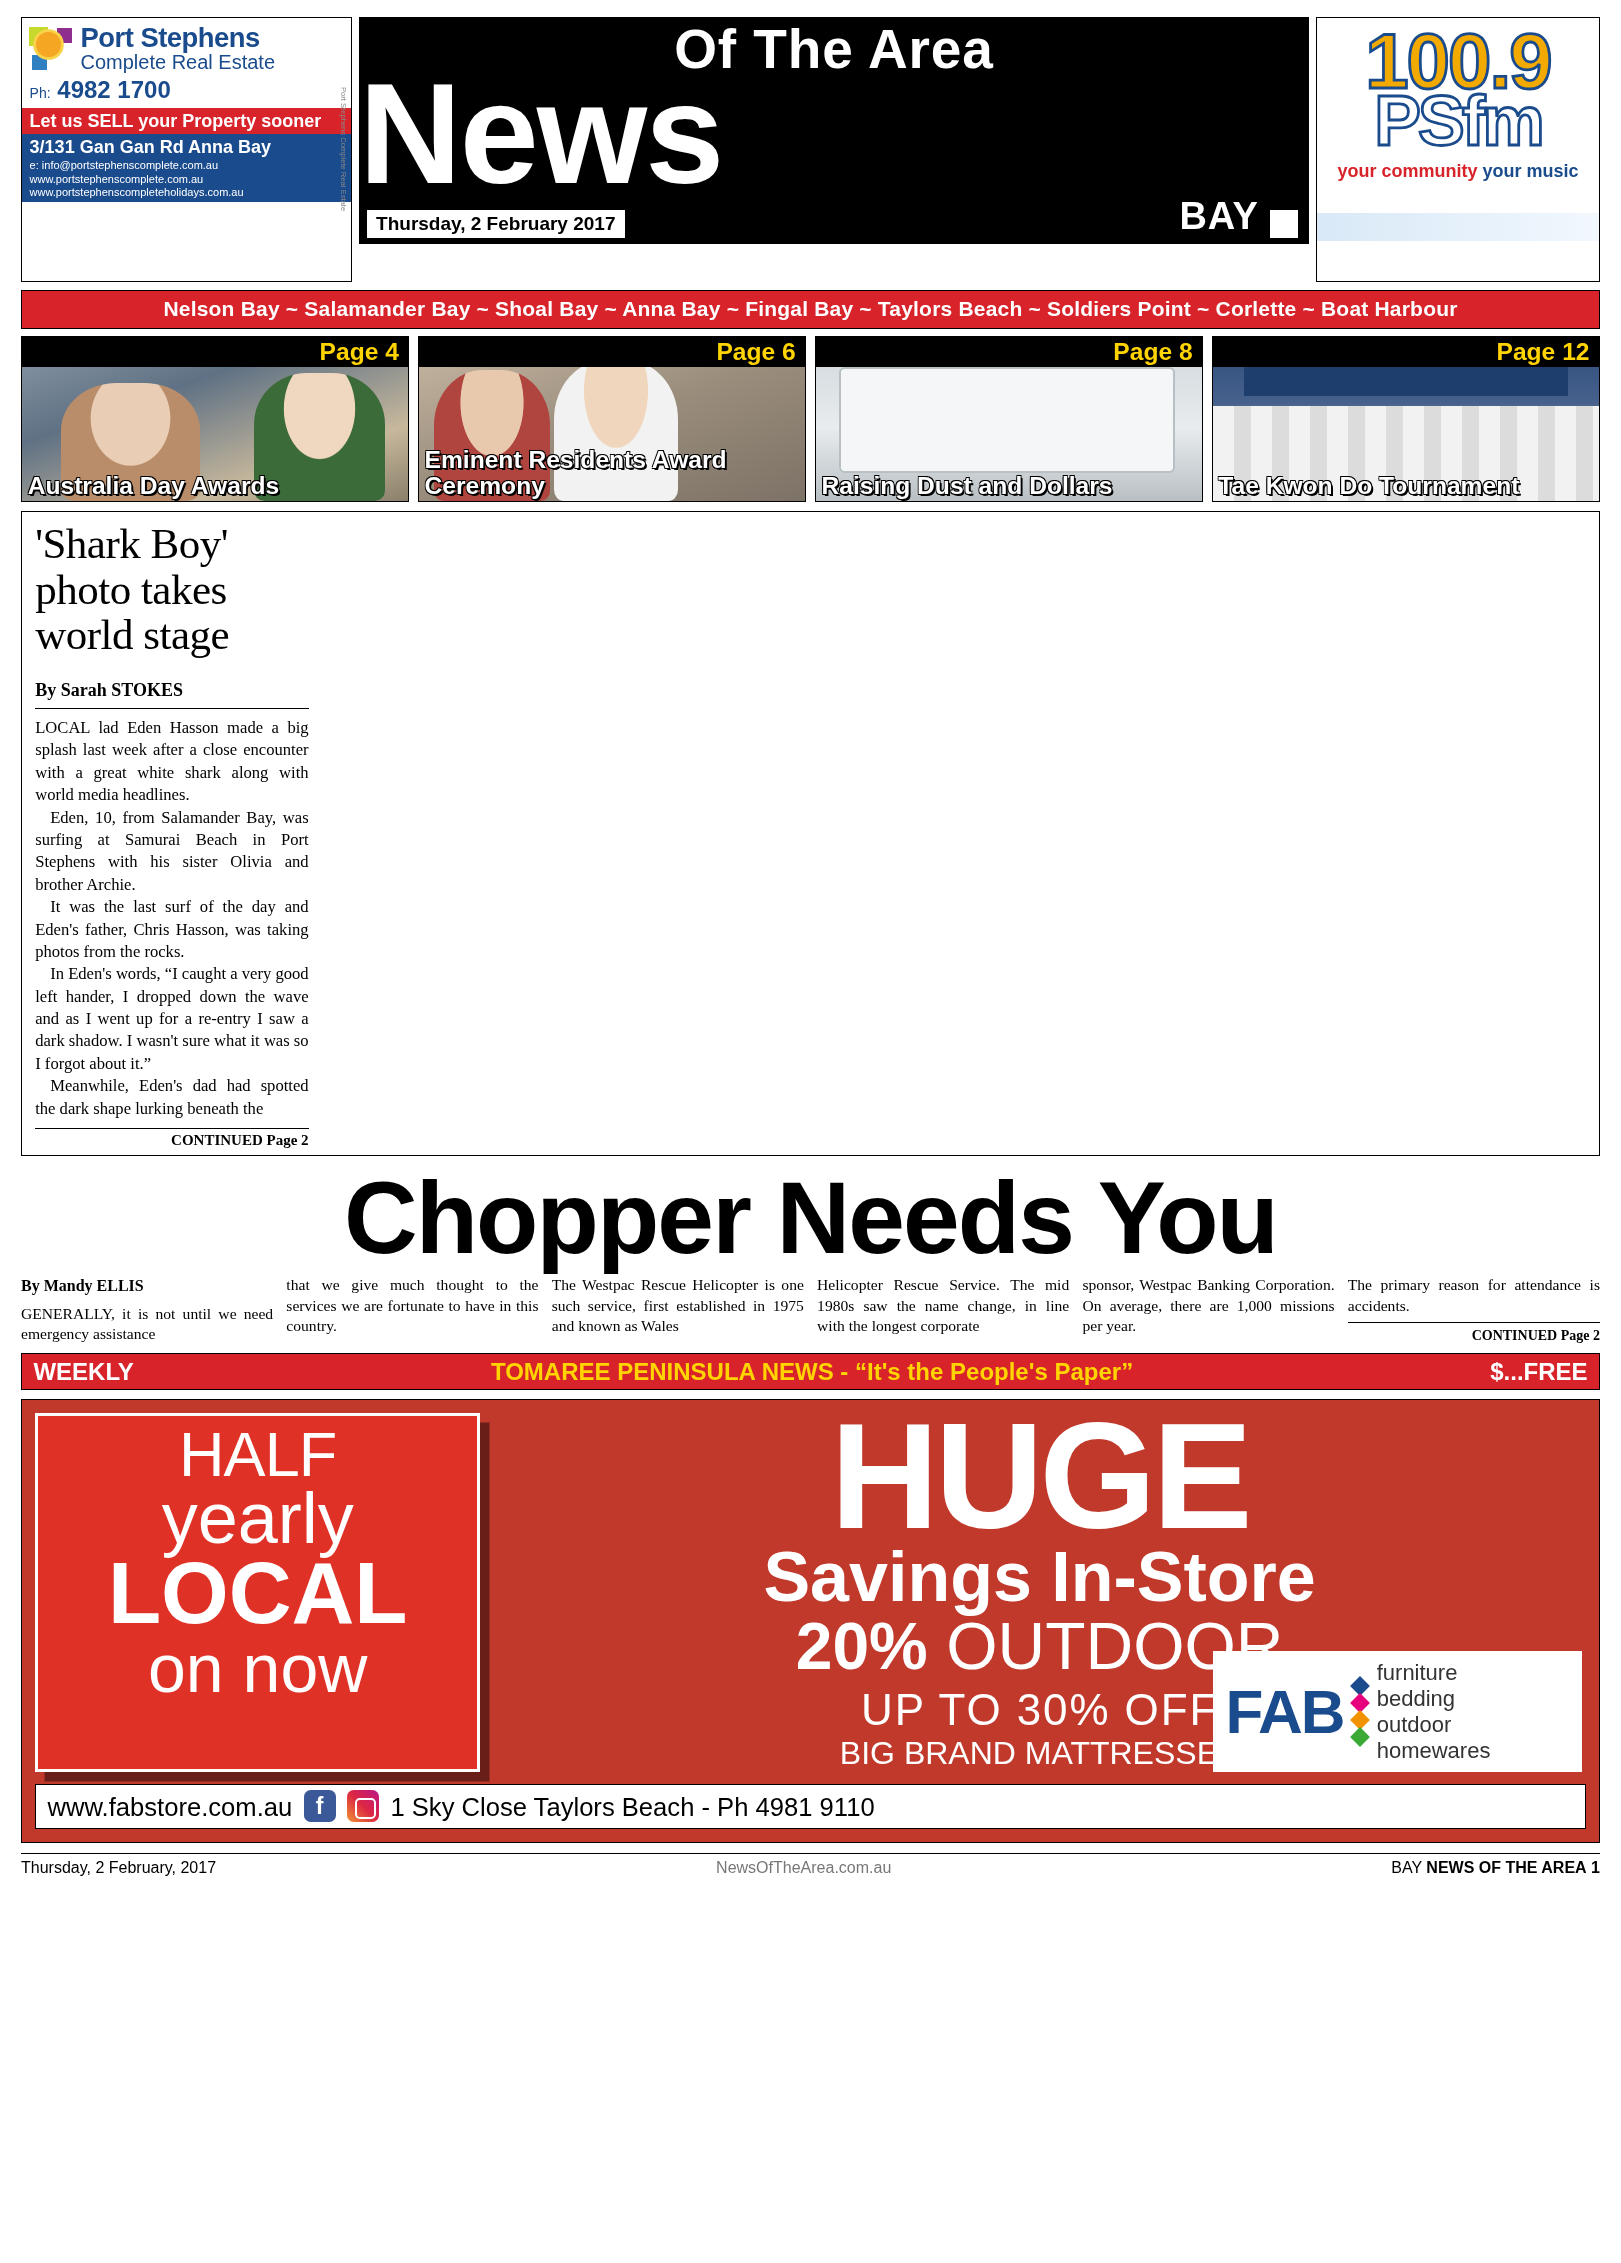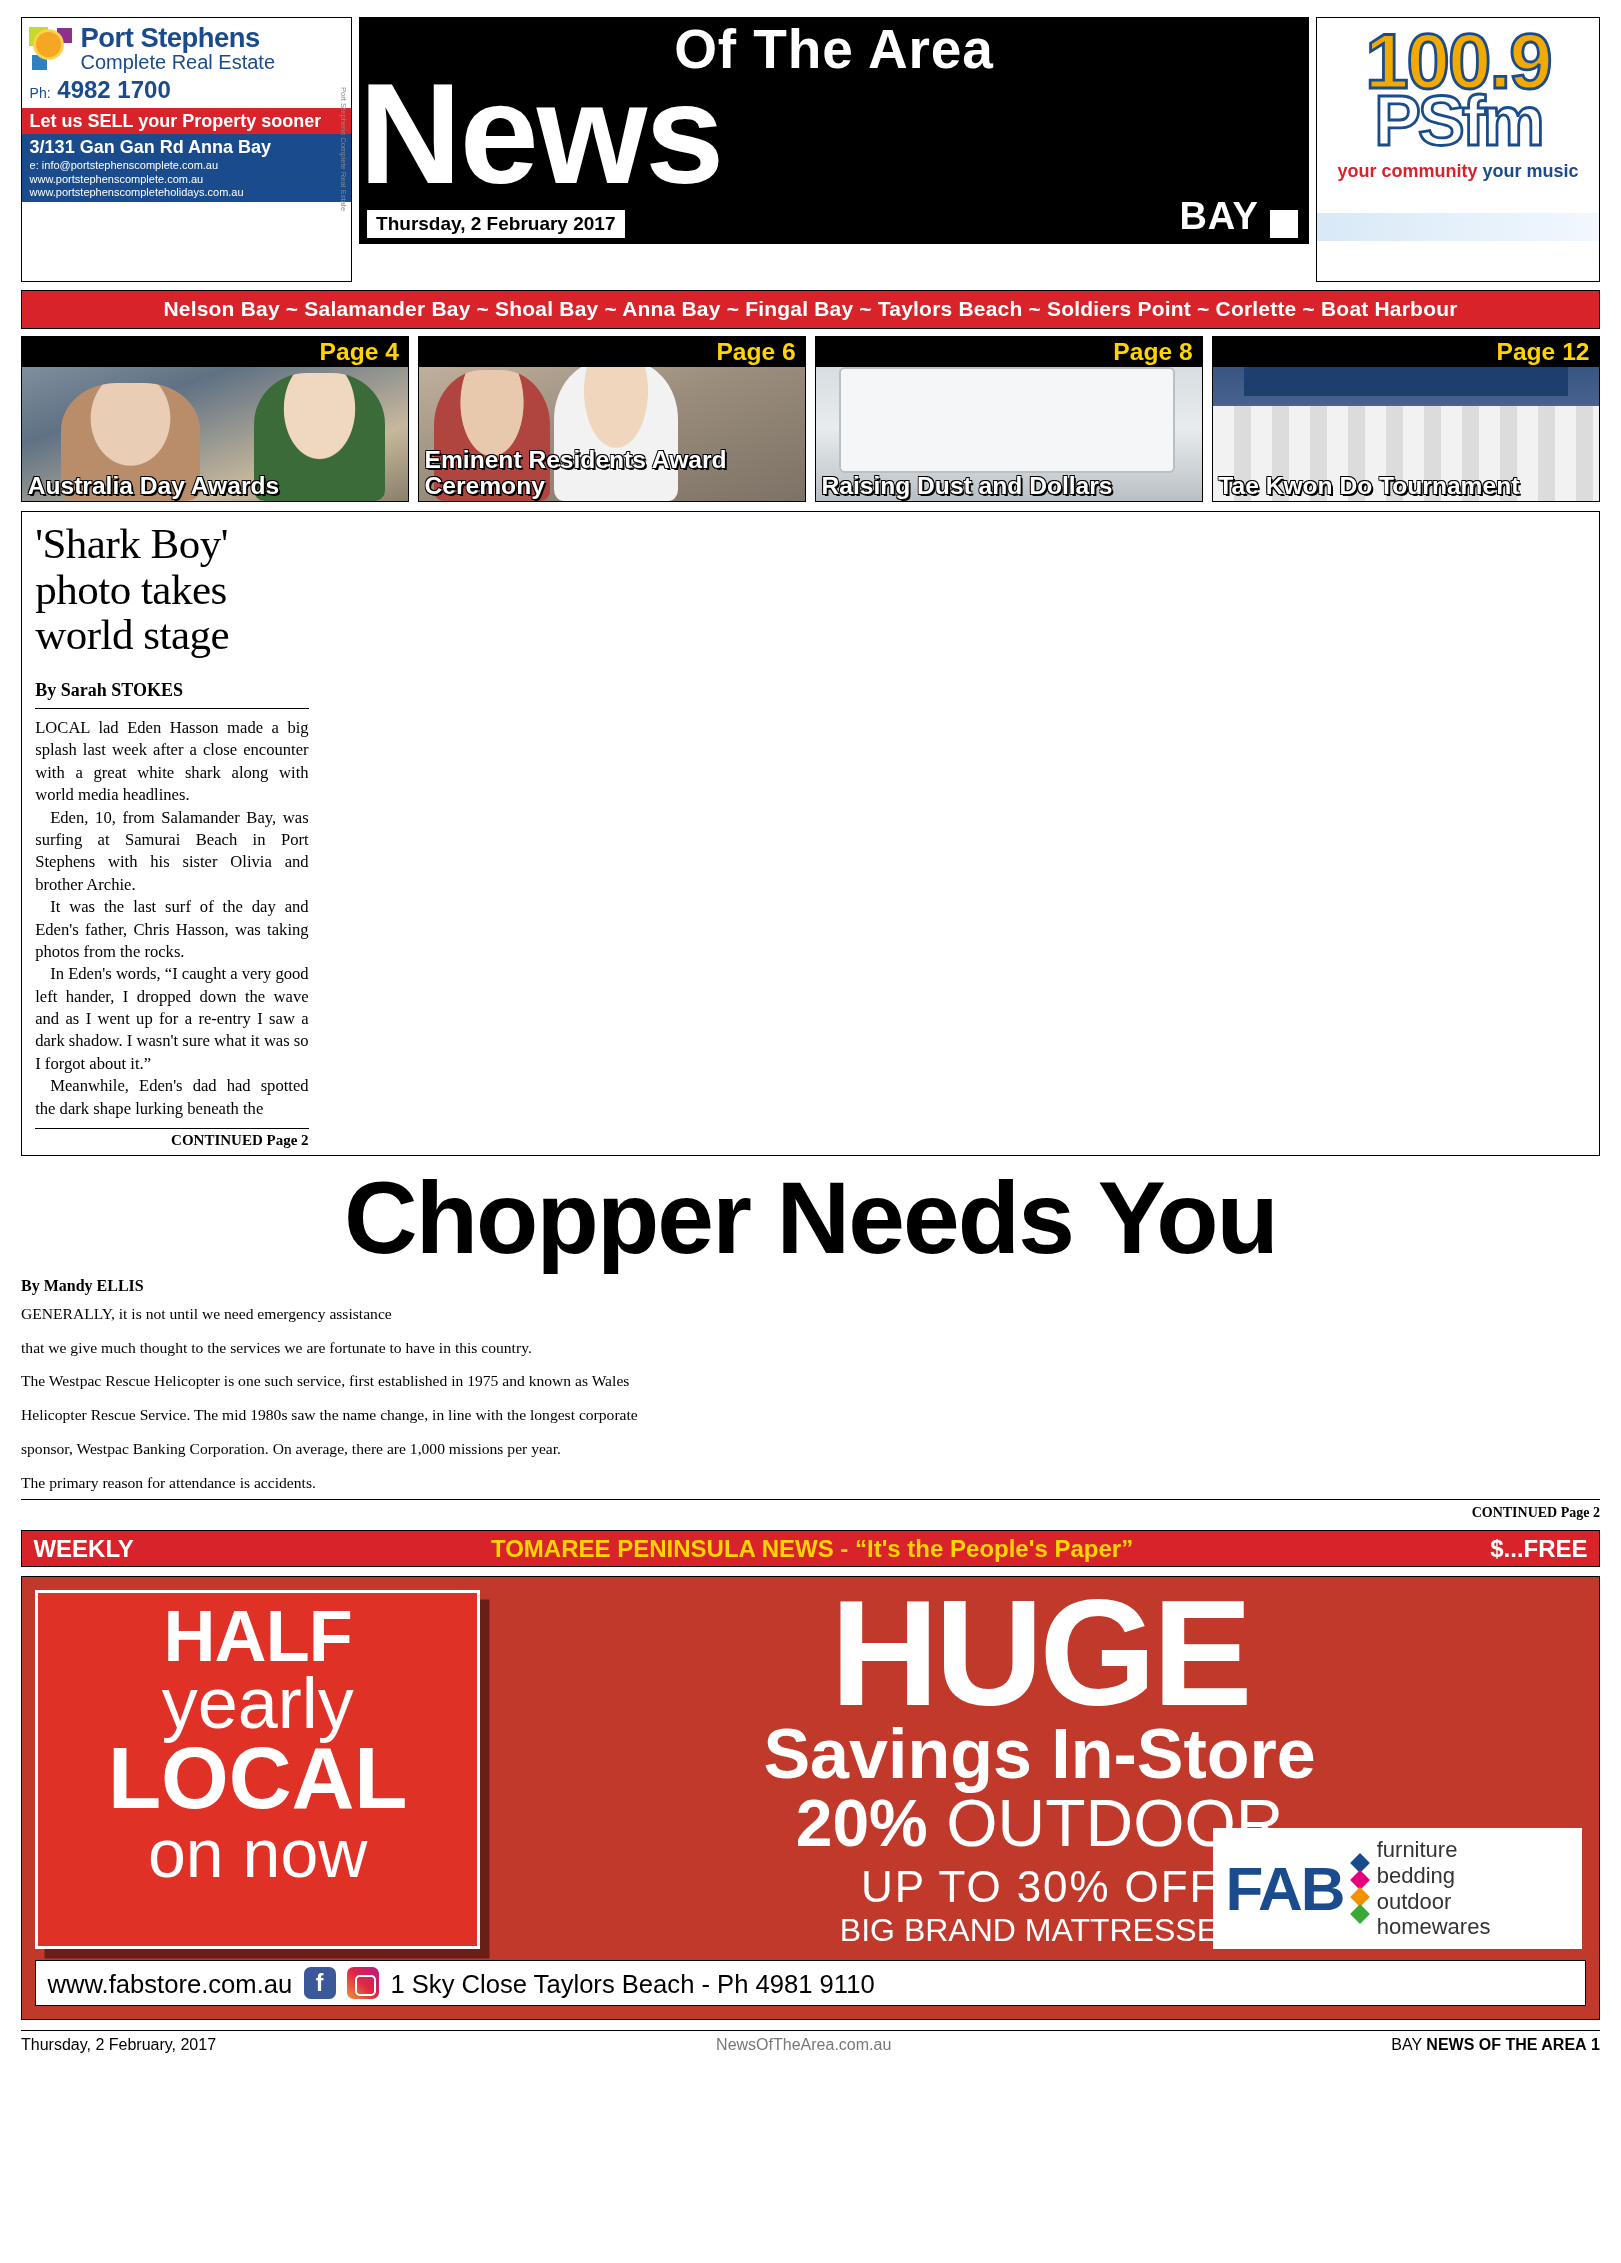--- a/index.html
+++ b/index.html
@@ -186,41 +186,41 @@
   .feature-body p { margin:0; text-indent:15px; }
   .feature-body p.first { text-indent:0; }
   .continued { font-family:"Liberation Serif", serif; font-size:15px; font-weight:700;
     text-align:right; border-top:0.9px solid #000; margin-top:7.6px; padding-top:3.8px;}
 
   
   .chopper {
     font-size:102px; font-weight:700; text-align:center; line-height:1.0;
     letter-spacing:-1.9px; margin-top:11.4px;
   }
-  .story { display:flex; gap:13.2px; margin-top:5.7px; font-family:"Liberation Serif", serif;flex-direction:column; }
+  .story { display:flex; gap:13.2px; margin-top:5.7px; font-family:"Liberation Serif", serif; }
   .story .col { flex:1; font-size:15.6px; line-height:1.32; text-align:justify; }
   .story .byline2 { font-size:16px; font-weight:700; margin-bottom:7.6px; }
   .story .cont { font-weight:700; text-align:right; border-top:0.9px solid #000; margin-top:5.7px; padding-top:3.8px; font-size:14px;}
 
   
   .weekly {
     margin-top:7.6px; background:#d8232a; color:#fff; border:1.9px solid #000;
     display:flex; align-items:center; justify-content:space-between; padding:3.8px 11.4px;
     font-size:24px; font-weight:700;
   }
   .weekly .mid { color:#ffd400; font-size:24px; font-weight:700; }
 
   
   .fabad { margin-top:8.5px; border:1.9px solid #000; background:#c0392b; padding:13.2px; position:relative;}
   .fab-inner { display:flex; gap:13.2px; }
   .half-box {
     width:445px; background:#e03127; border:3.8px solid #fff; box-shadow:9.5px 9.5px 0 rgba(0,0,0,.45);
     color:#fff; text-align:center; padding:9.5px 5.7px 13.2px 5.7px;
   }
-  .half-box .l1 { font-size:72px; font-weight:700; line-height:0.92; letter-spacing:-0.9px;}
+  .half-box .l1 { font-size:63px; font-weight:400; line-height:0.92; letter-spacing:-0.9px;}
   .half-box .l2 { font-size:72px; font-weight:400; line-height:0.95; }
   .half-box .l3 { font-size:87px; font-weight:700; line-height:0.95; }
   .half-box .l4 { font-size:68px; font-weight:400; line-height:0.98; }
 
   .huge-col { flex:1; color:#fff; text-align:center; }
   .huge { font-size:150px; font-weight:700; line-height:0.84; letter-spacing:-3.8px; }
   .savings { font-size:70px; font-weight:700; line-height:0.98; margin-top:3.8px;}
   .outdoor { font-size:66px; font-weight:400; line-height:1.0; margin-top:1.9px;}
   .outdoor b { font-weight:700; }
   .upto { font-size:44px; font-weight:400; letter-spacing:1.9px; margin-top:5.7px;}

